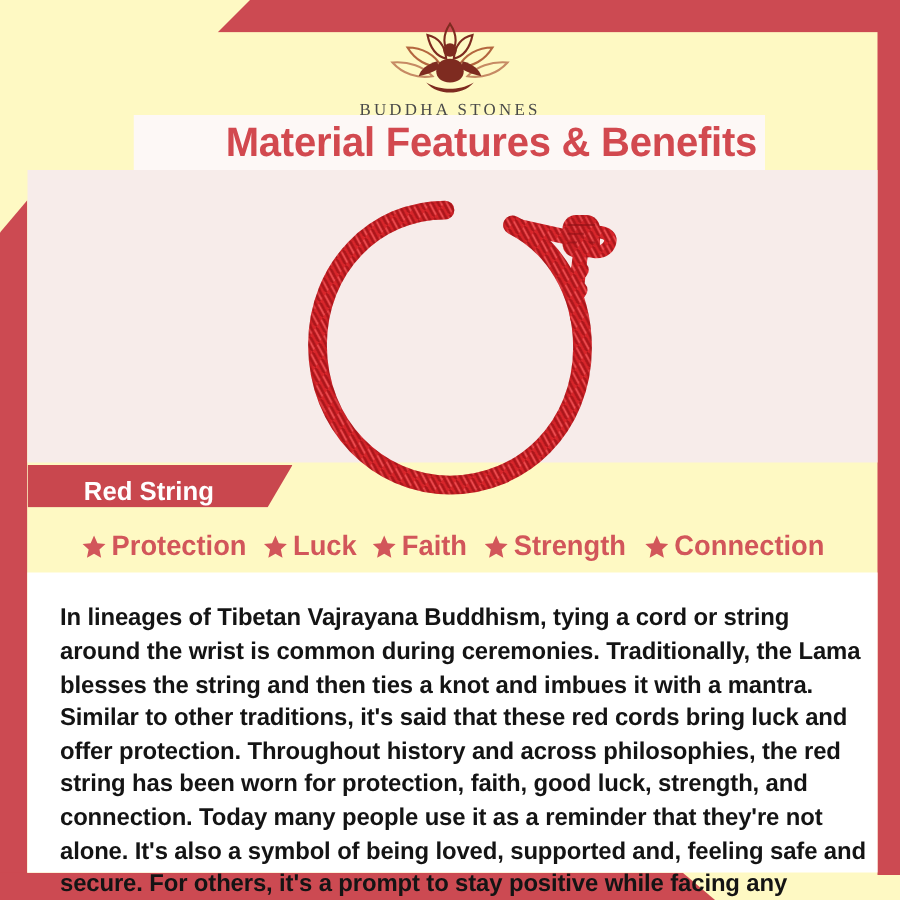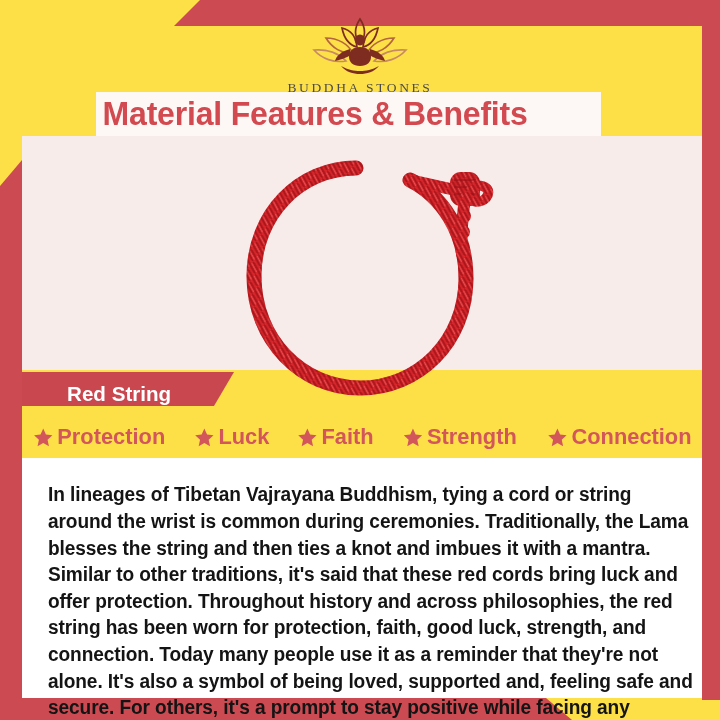--- a/index.html
+++ b/index.html
@@ -6,21 +6,21 @@
   body{
     width:720px;height:720px;
     background:#f9efec;
     font-family:"Liberation Sans", sans-serif;
     overflow:hidden;
     position:relative;
   }
   #page{
     position:absolute;inset:0;
     width:720px;height:720px;
-    background:#fde047;
+    background:#fef9c3;
     overflow:hidden;
   }
 
   
   .bar-top{
     position:absolute;left:0;top:0;width:720px;height:26px;
     background:#cc4a52;
     clip-path:polygon(200px 0, 720px 0, 720px 26px, 174px 26px);
   }
   .bar-right{
@@ -46,23 +46,23 @@
   .logo-mark{width:112px;height:62px;display:block;}
   .logo-text{
     margin-top:2px;
     font-family:"Liberation Serif", serif;
     font-size:13.5px;letter-spacing:2.6px;color:#4a4a4a;
     font-weight:400;white-space:nowrap;
   }
 
   
   .title-banner{
-    position:absolute;left:96px;top:92px;width:505px;height:44px;
+    position:absolute;left:107px;top:92px;width:505px;height:44px;
     background:#fdf8f6;
-    display:flex;align-items:center;justify-content:flex-start;
+    display:flex;align-items:center;justify-content:flex-end;
   }
   .title-text{
     font-family:"Liberation Sans Narrow","Liberation Sans",sans-serif;
     font-weight:bold;
     font-size:33px;
     color:#d2494f;
     letter-spacing:-0.2px;
     transform:scaleX(0.97);
     white-space:nowrap;
   }
@@ -89,21 +89,21 @@
     font-family:"Liberation Sans Narrow","Liberation Sans",sans-serif;
     font-weight:bold;font-size:21px;
     margin-left:44px;white-space:nowrap;
     transform:scaleX(0.98);
   }
 
   
   .features{
     position:absolute;left:22px;top:420px;width:680px;height:34px;
     display:flex;align-items:center;justify-content:center;
-    gap:16px;
+    gap:0px;
   }
   .feature{
     display:flex;align-items:center;
     color:#d2565a;
     font-family:"Liberation Sans Narrow","Liberation Sans",sans-serif;
     font-weight:bold;font-size:22.5px;
     white-space:nowrap;
     padding:0 5px;
     transform:scaleX(0.97);
   }

